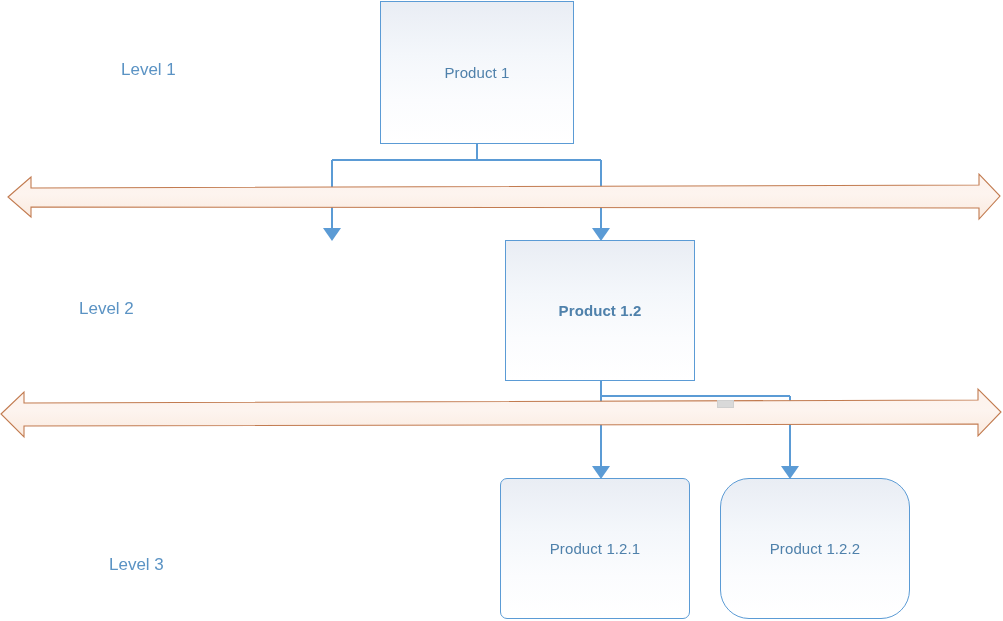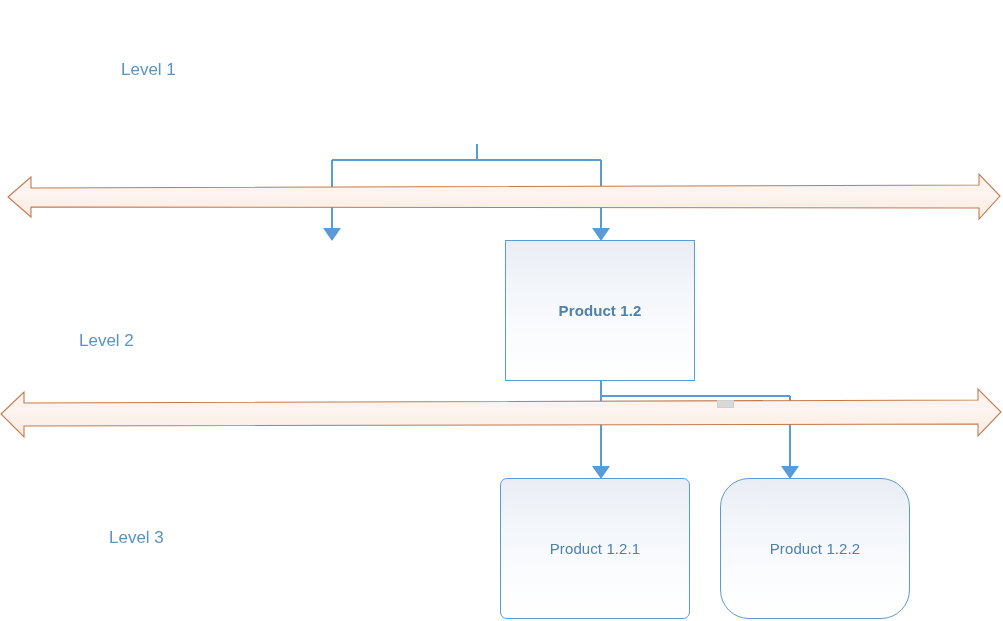--- a/index.html
+++ b/index.html
@@ -101,27 +101,30 @@
     <g>
       <polygon points="1,414 24,392 24,403 978,400 978,389 1001,412 978,436 978,424 24,426 24,437" fill="url(#arrowFill)" stroke="#c27b50" stroke-width="1.1" stroke-linejoin="miter"></polygon>
     </g>
   </svg>
 
   <div class="artifact-handle" style="left:717px; top:400px; width:15px; height:6px;"></div>
 
   <div class="level-label" style="left:84px; top:60px;margin-left:37px;">
     <span>Level 1</span>
   </div>
-  <div class="level-label" style="left:79px; top:299px;margin-top:32px;">
+  <div class="level-label" style="left:79px; top:299px;">
     <span>Level 2</span>
   </div>
-  <div class="level-label" style="left:109px; top:528px;">
+  <div class="level-label" style="left:109px; top:555px;">
     <span>Level 3</span>
   </div>
 
+  <div class="node-box" style="left:380px; top:1px; width:194px; height:143px;">
+    <span class="node-label">Product 1</span>
+  </div>
 
 
   <div class="node-box" style="left:505px; top:240px; width:190px; height:141px;font-weight:bold;">
     <span class="node-label">Product 1.2</span>
   </div>
 
   <div class="node-box" style="left:500px; top:478px; width:190px; height:141px;border-radius:7px;">
     <span class="node-label">Product 1.2.1</span>
   </div>
 

